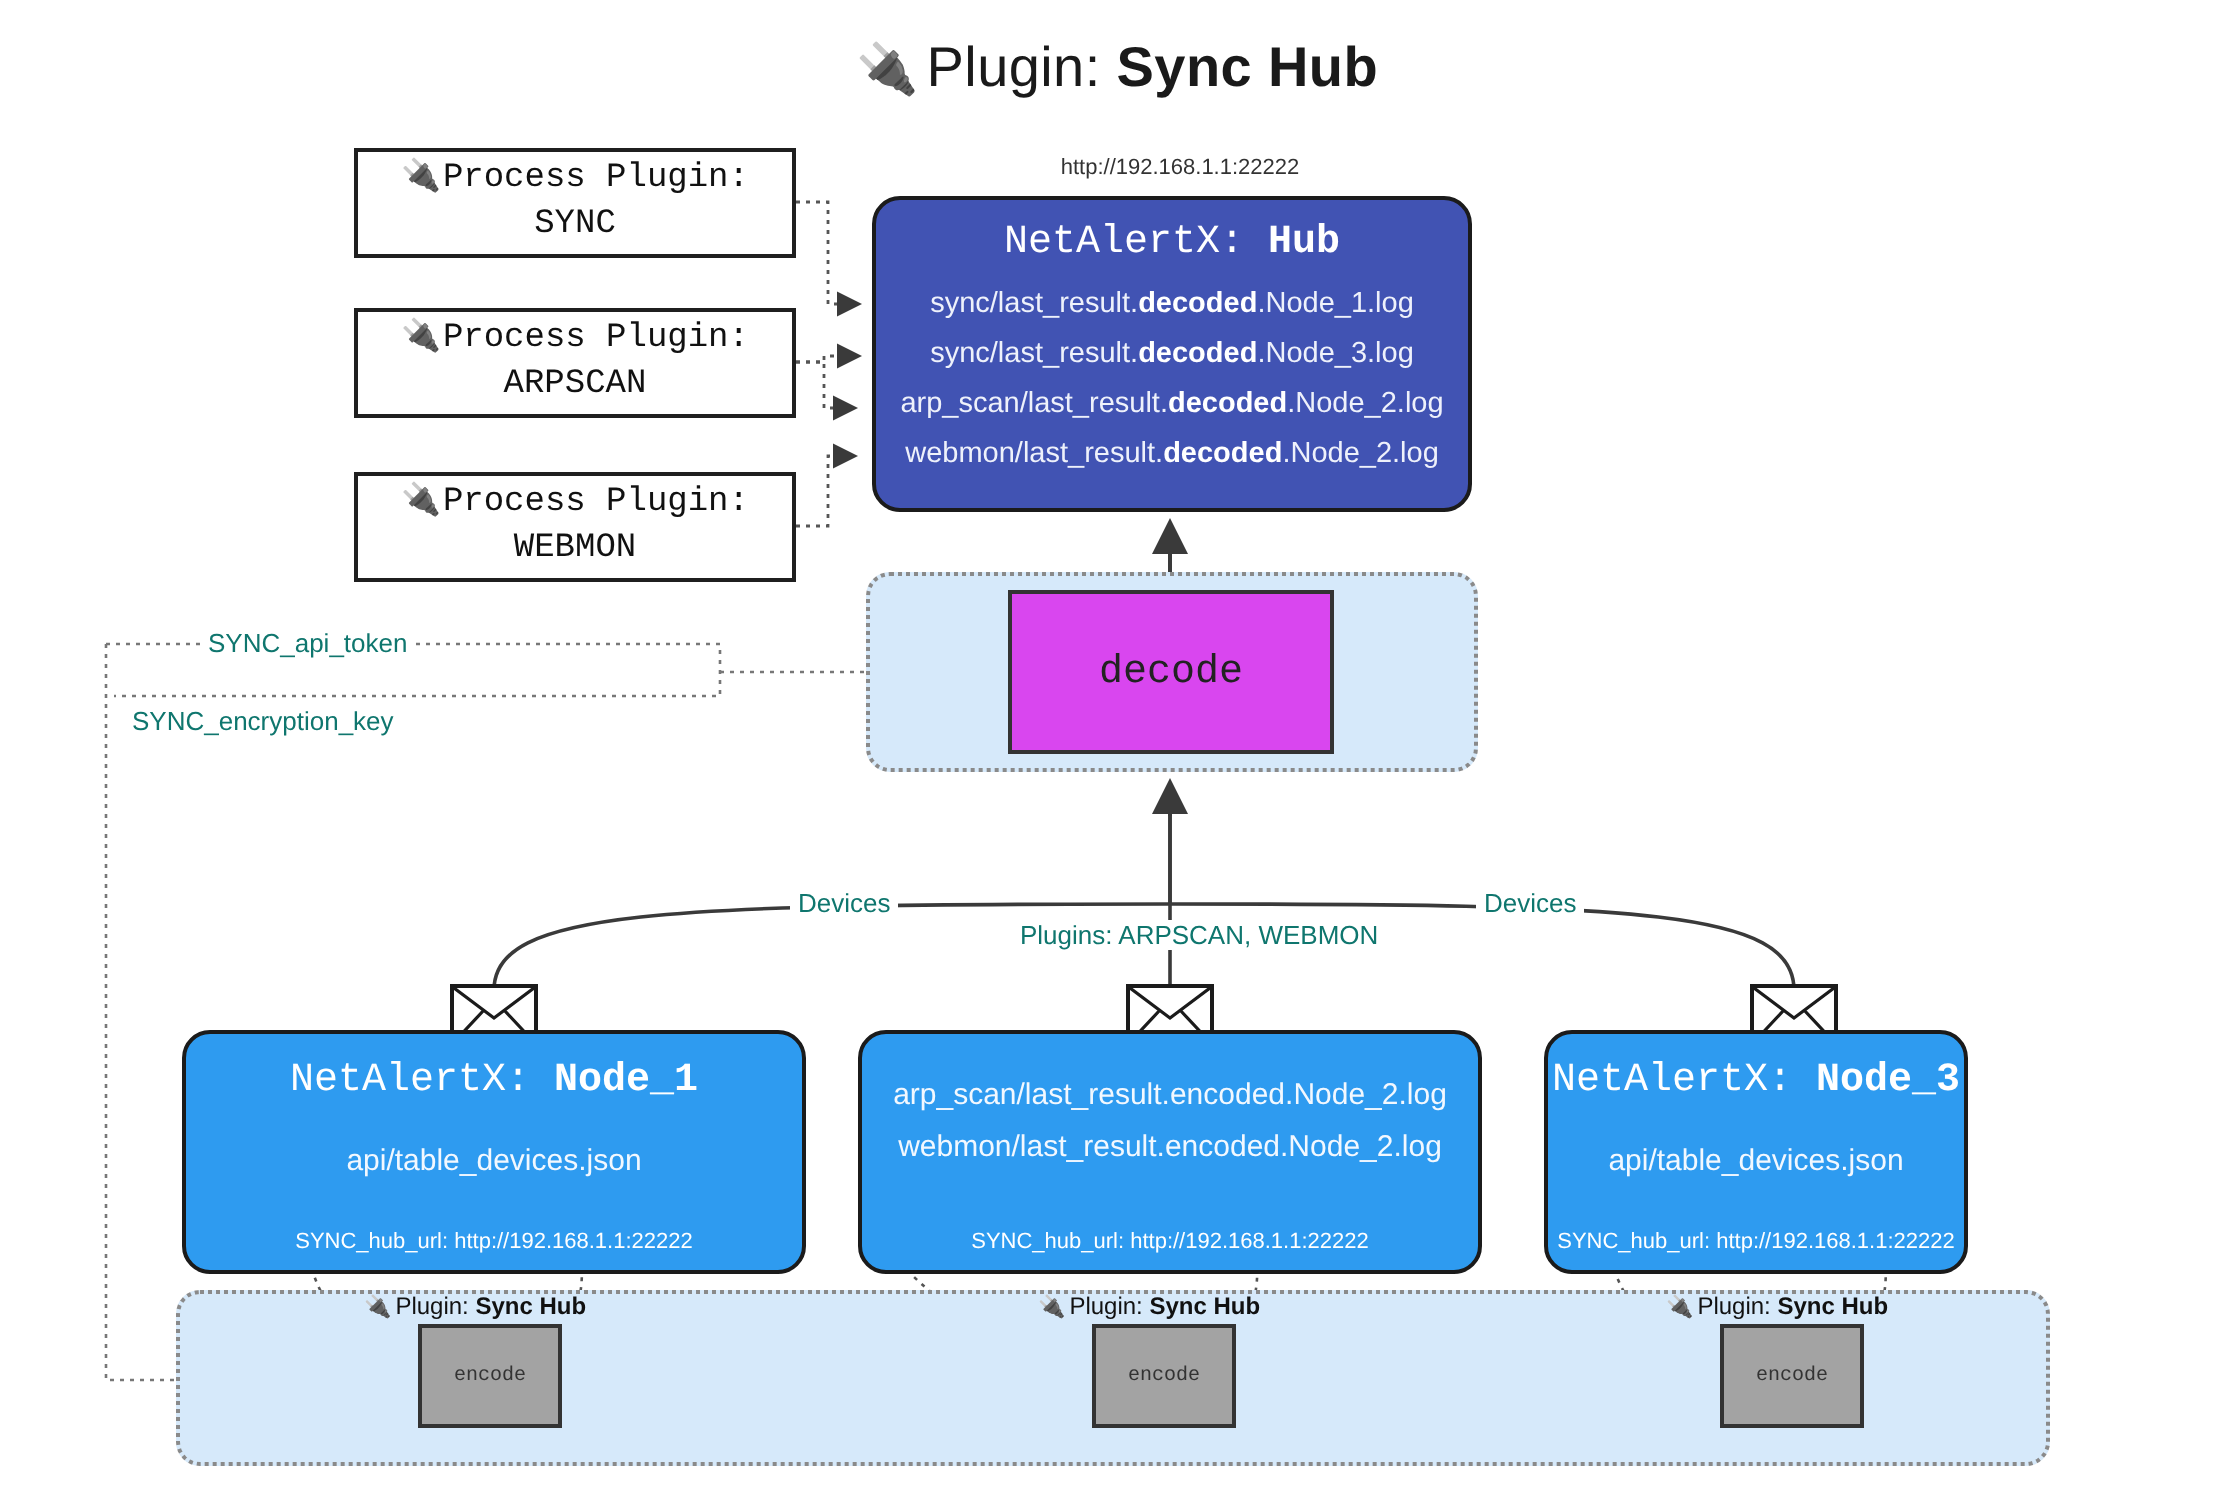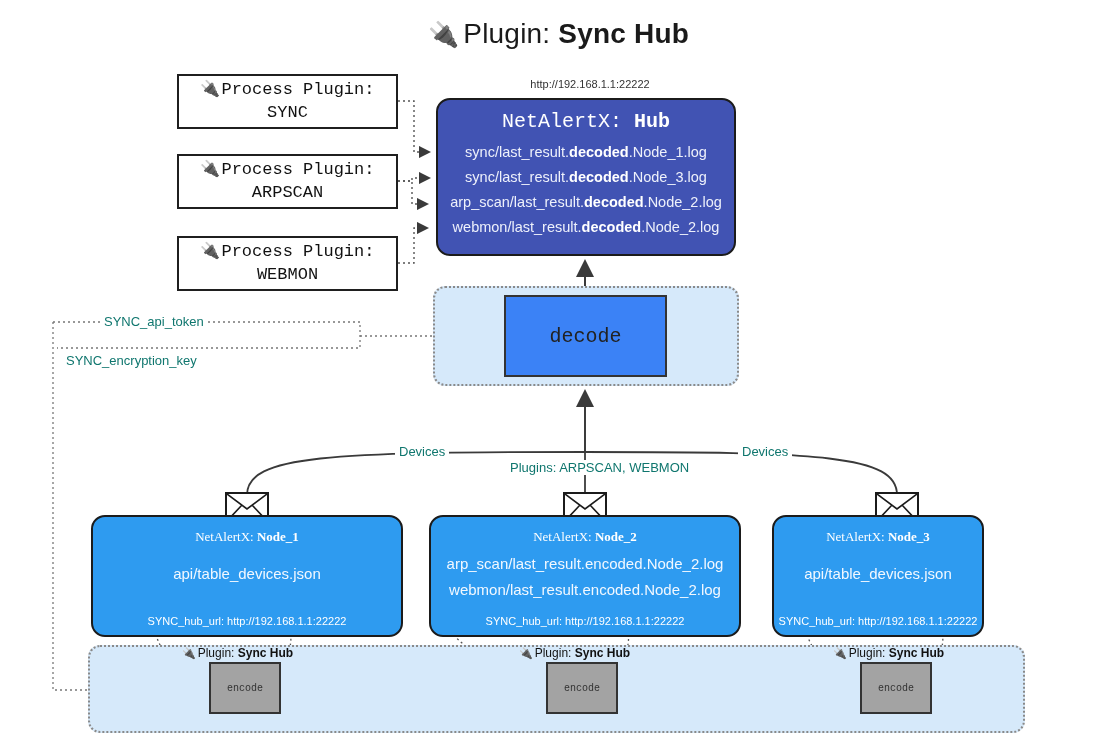--- a/index.html
+++ b/index.html
@@ -25,30 +25,30 @@
        border:2px solid #1b1b1b;border-radius:14px;box-sizing:border-box;color:#fff;
        padding-top:10px;}
   .hub .hdr{font-family:"Liberation Mono","DejaVu Sans Mono",monospace;font-size:20px;
             text-align:center;margin-bottom:7px;}
   .hub .hdr b{font-weight:bold;}
   .hub .ln{font-size:14.5px;text-align:center;color:#eef1fb;line-height:1.72;white-space:nowrap;}
   .hub .ln b{font-weight:bold;color:#fff;}
 
   .decwrap{position:absolute;left:433px;top:286px;width:306px;height:100px;background:#d6e9fa;
            border:2px dotted #8a8a8a;border-radius:12px;box-sizing:border-box;}
-  .decbox{position:absolute;left:504px;top:295px;width:163px;height:82px;background:#3b82f6;
+  .decbox{position:absolute;left:504px;top:295px;width:163px;height:82px;background:#d946ef;
           border:2px solid #333;box-sizing:border-box;display:flex;align-items:center;
           justify-content:center;font-family:"Liberation Mono","DejaVu Sans Mono",monospace;
           font-size:20px;color:#222;}
 
   .edgelabel{position:absolute;font-size:13px;color:#0f766e;background:#fff;padding:0 4px;white-space:nowrap;}
 
   .node{position:absolute;background:#2e9bf0;border:2px solid #1b1b1b;border-radius:14px;
         box-sizing:border-box;color:#fff;padding-top:12px;}
-  .node .hdr{font-family:Liberation Serif, serif;font-size:13px;
+  .node .hdr{font-family:Liberation Mono, monospace;font-size:20px;
              text-align:center;}
   .node .hdr b{font-weight:bold;}
   .node .ln{font-size:15px;text-align:center;color:#f2f8ff;line-height:1.75;white-space:nowrap;}
   .node .url{position:absolute;left:0;bottom:8px;width:100%;text-align:center;font-size:11px;
              color:#fff;white-space:nowrap;}
 
   .envelope{position:absolute;width:44px;height:31px;background:#fff;border:2px solid #1b1b1b;
             box-sizing:border-box;overflow:hidden;}
 
   .encwrap{position:absolute;left:88px;top:645px;width:937px;height:88px;background:#d6e9fa;
@@ -173,23 +173,20 @@
 
   <div class="node" style="left:91px;top:515px;width:312px;height:122px;">
     <div class="hdr">
       <span>NetAlertX: </span><b>Node_1</b>
     </div>
     <div class="ln" style="margin-top:16px;">api/table_devices.json</div>
     <div class="url">SYNC_hub_url: http://192.168.1.1:22222</div>
   </div>
 
   <div class="node" style="left:429px;top:515px;width:312px;height:122px;">
-    <div class="hdr">
-      <span>NetAlertX: </span><b>Node_2</b>
-    </div>
     <div class="ln" style="margin-top:6px;">arp_scan/last_result.encoded.Node_2.log</div>
     <div class="ln">webmon/last_result.encoded.Node_2.log</div>
     <div class="url">SYNC_hub_url: http://192.168.1.1:22222</div>
   </div>
 
   <div class="node" style="left:772px;top:515px;width:212px;height:122px;">
     <div class="hdr">
       <span>NetAlertX: </span><b>Node_3</b>
     </div>
     <div class="ln" style="margin-top:16px;">api/table_devices.json</div>

